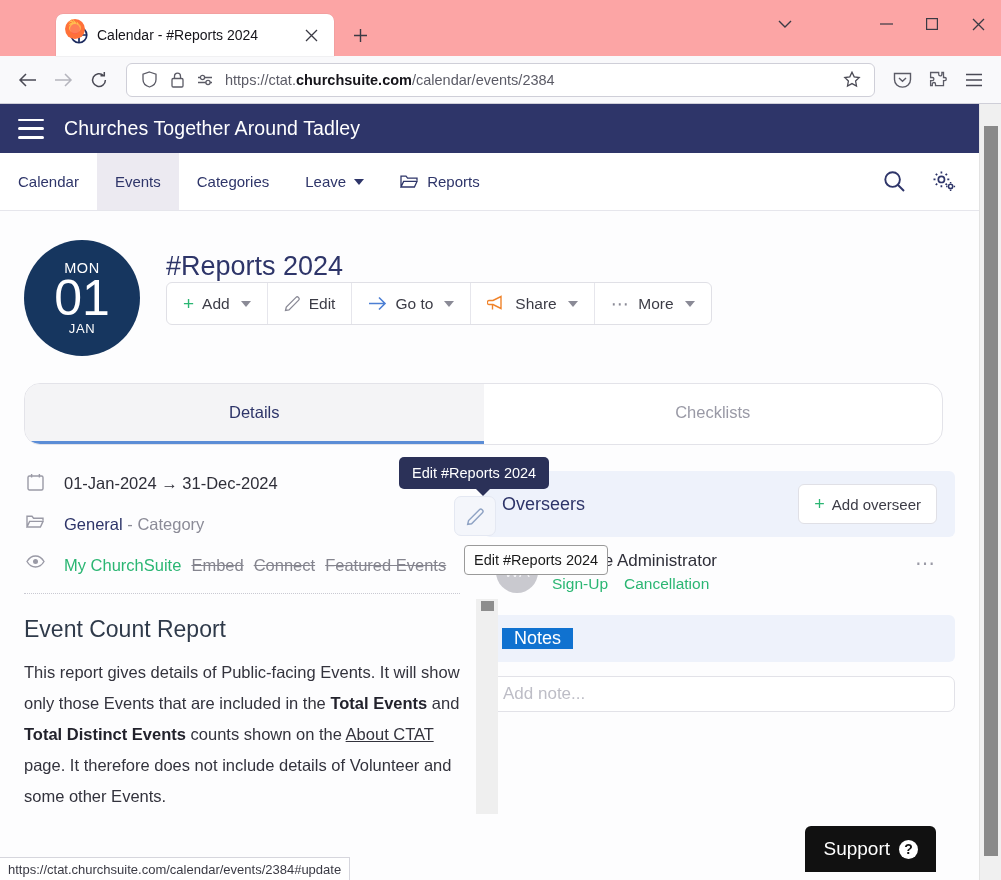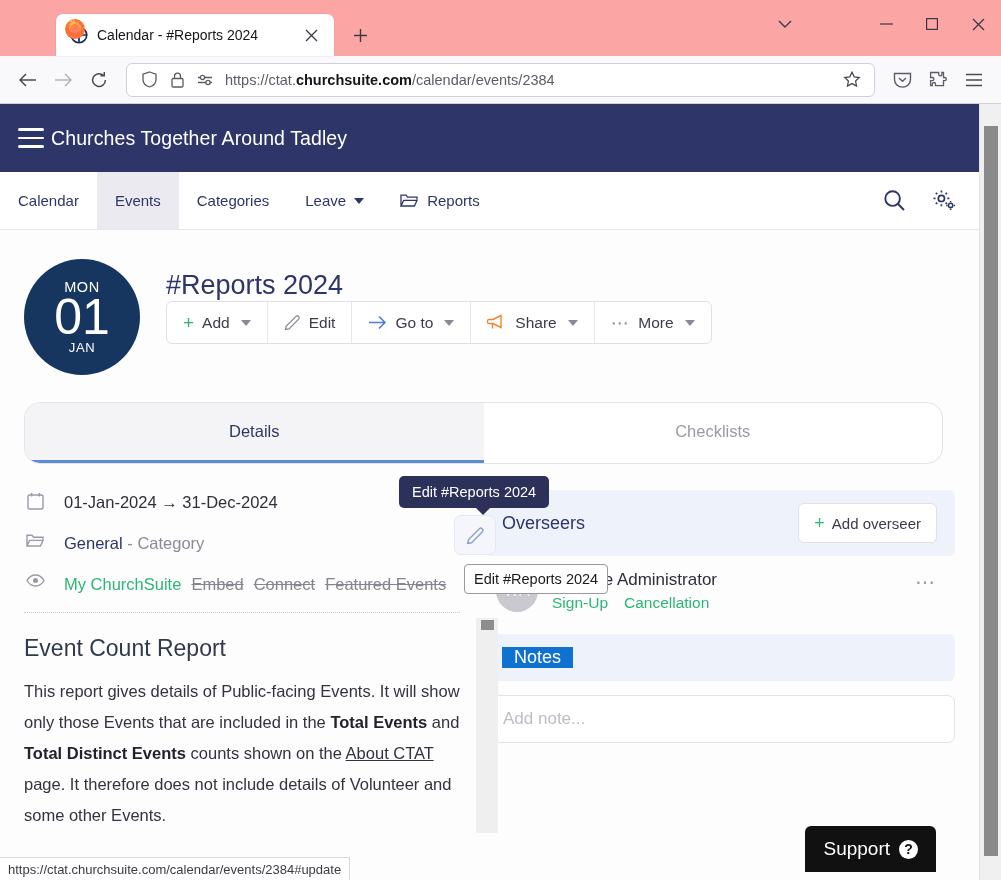--- a/index.html
+++ b/index.html
@@ -79,22 +79,22 @@
   .page-scrollbar {
     position: absolute; right: 0; top: 0; width: 22px; height: 776px;
     background: #f0f0f0; border-left: 1px solid #e3e3e3;
   }
   .page-scroll-thumb {
     position: absolute; left: 4px; top: 22px; width: 14px; height: 730px;
     background: #8a8a8a; border-radius: 0px;
   }
 
   .site-header {
-    height: 68px; background: #2e3569; display: flex; align-items: center;
-    gap: 7px; padding-left: 18px;
+    height: 49px; background: #2e3569; display: flex; align-items: center;
+    gap: 20px; padding-left: 18px;
   }
   .hamburger { width: 26px; height: 20px; display: flex; flex-direction: column;
     justify-content: space-between; flex: none; }
   .hamburger span { display: block; height: 2.6px; background: #fff; border-radius: 2px; }
   .site-title { color: #ffffff; font-size: 19.5px; letter-spacing: .1px; }
 
   .site-nav {
     height: 58px; background: #ffffff; display: flex; align-items: stretch;
     border-bottom: 1px solid #e6e6ec; position: relative;
   }
@@ -215,21 +215,21 @@
     justify-content: center; flex: none; letter-spacing: .5px;
   }
   .overseer-name { font-size: 17px; color: #2f2f39; }
   .overseer-links { margin-top: 4px; font-size: 15.5px; }
   .overseer-links a { color: #2bb673; margin-right: 16px; }
   .dots { margin-left: auto; color: #9a9aa6; font-size: 20px; letter-spacing: 2px;
     padding-right: 10px; }
 
   .note-box {
     margin-top: 14px; border: 1px solid #e2e2e8; border-radius: 7px;
-    padding: 13px 18px; font-size: 17px; color: #bdbdc6; background: #fff;
+    padding: 7px 18px; font-size: 17px; color: #bdbdc6; background: #fff;
   }
 
   
   .support-btn {
     position: absolute; right: 43px; bottom: 8px; background: #111111;
     color: #ffffff; font-size: 19px; padding: 12px 18px;
     border-radius: 6px 6px 0 0; display: flex; align-items: center; gap: 9px; z-index: 9;
   }
   .q-circle {
     width: 19px; height: 19px; border-radius: 50%; background: #fff; color: #111;

